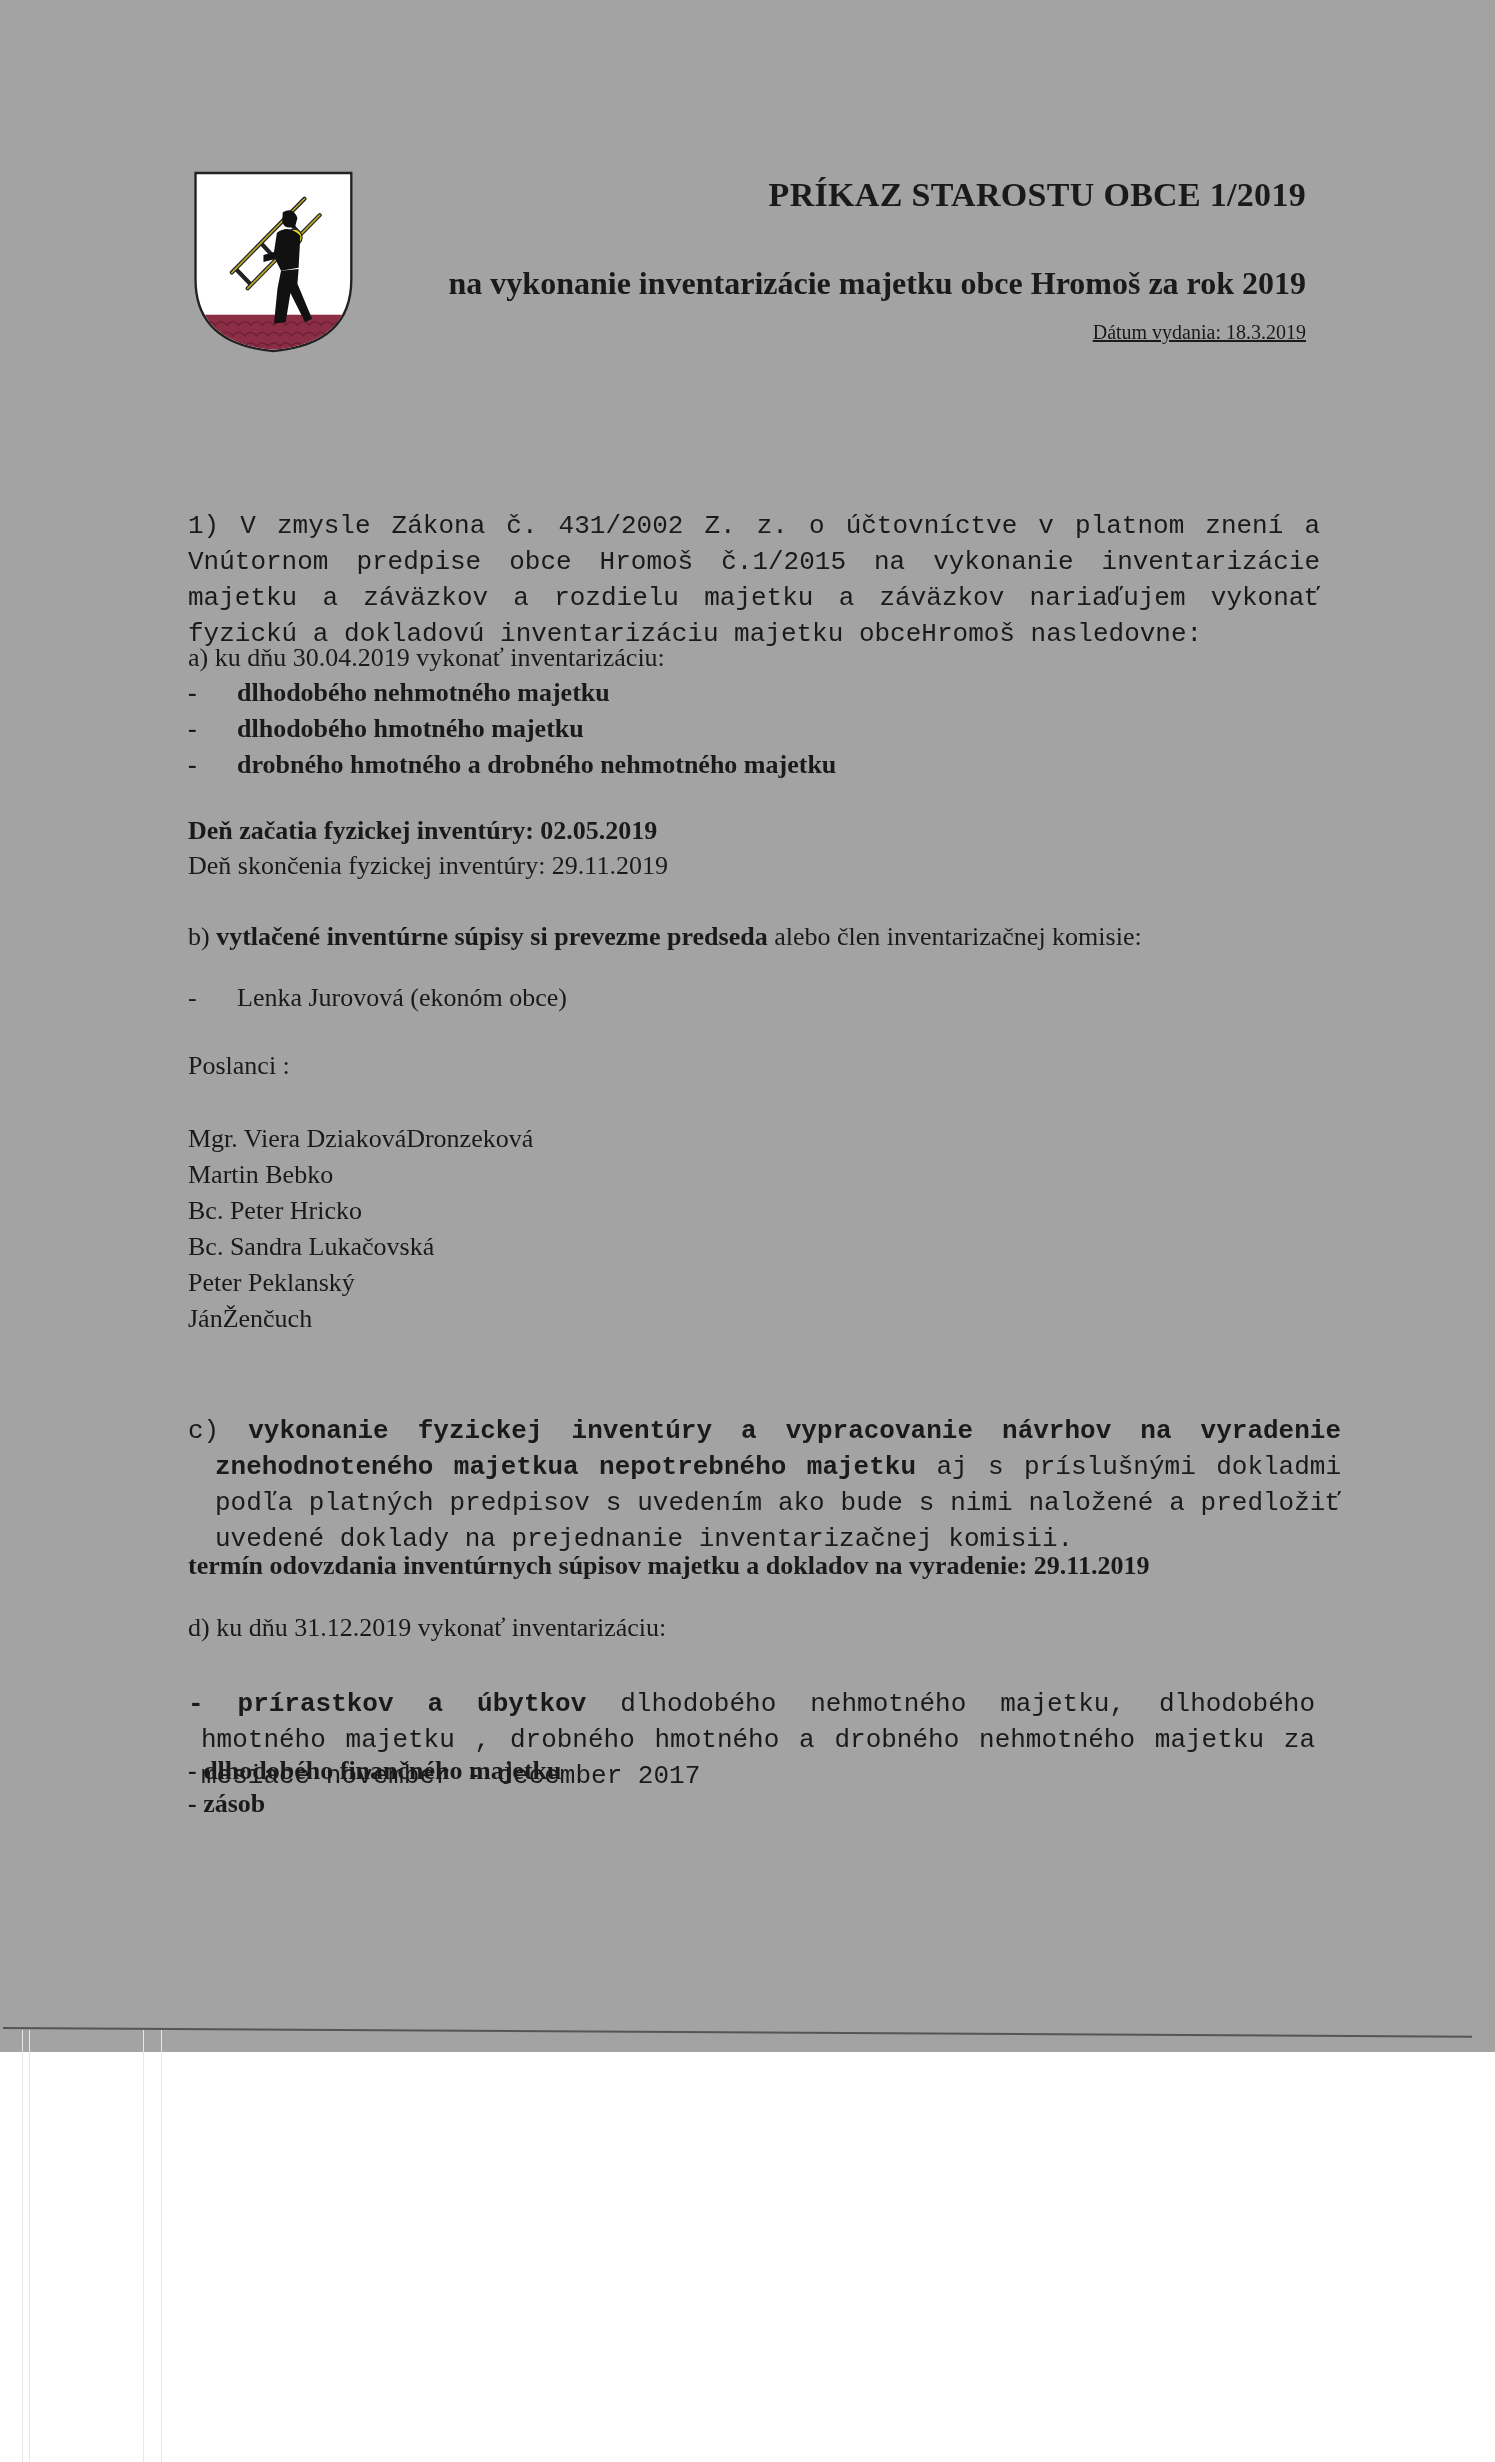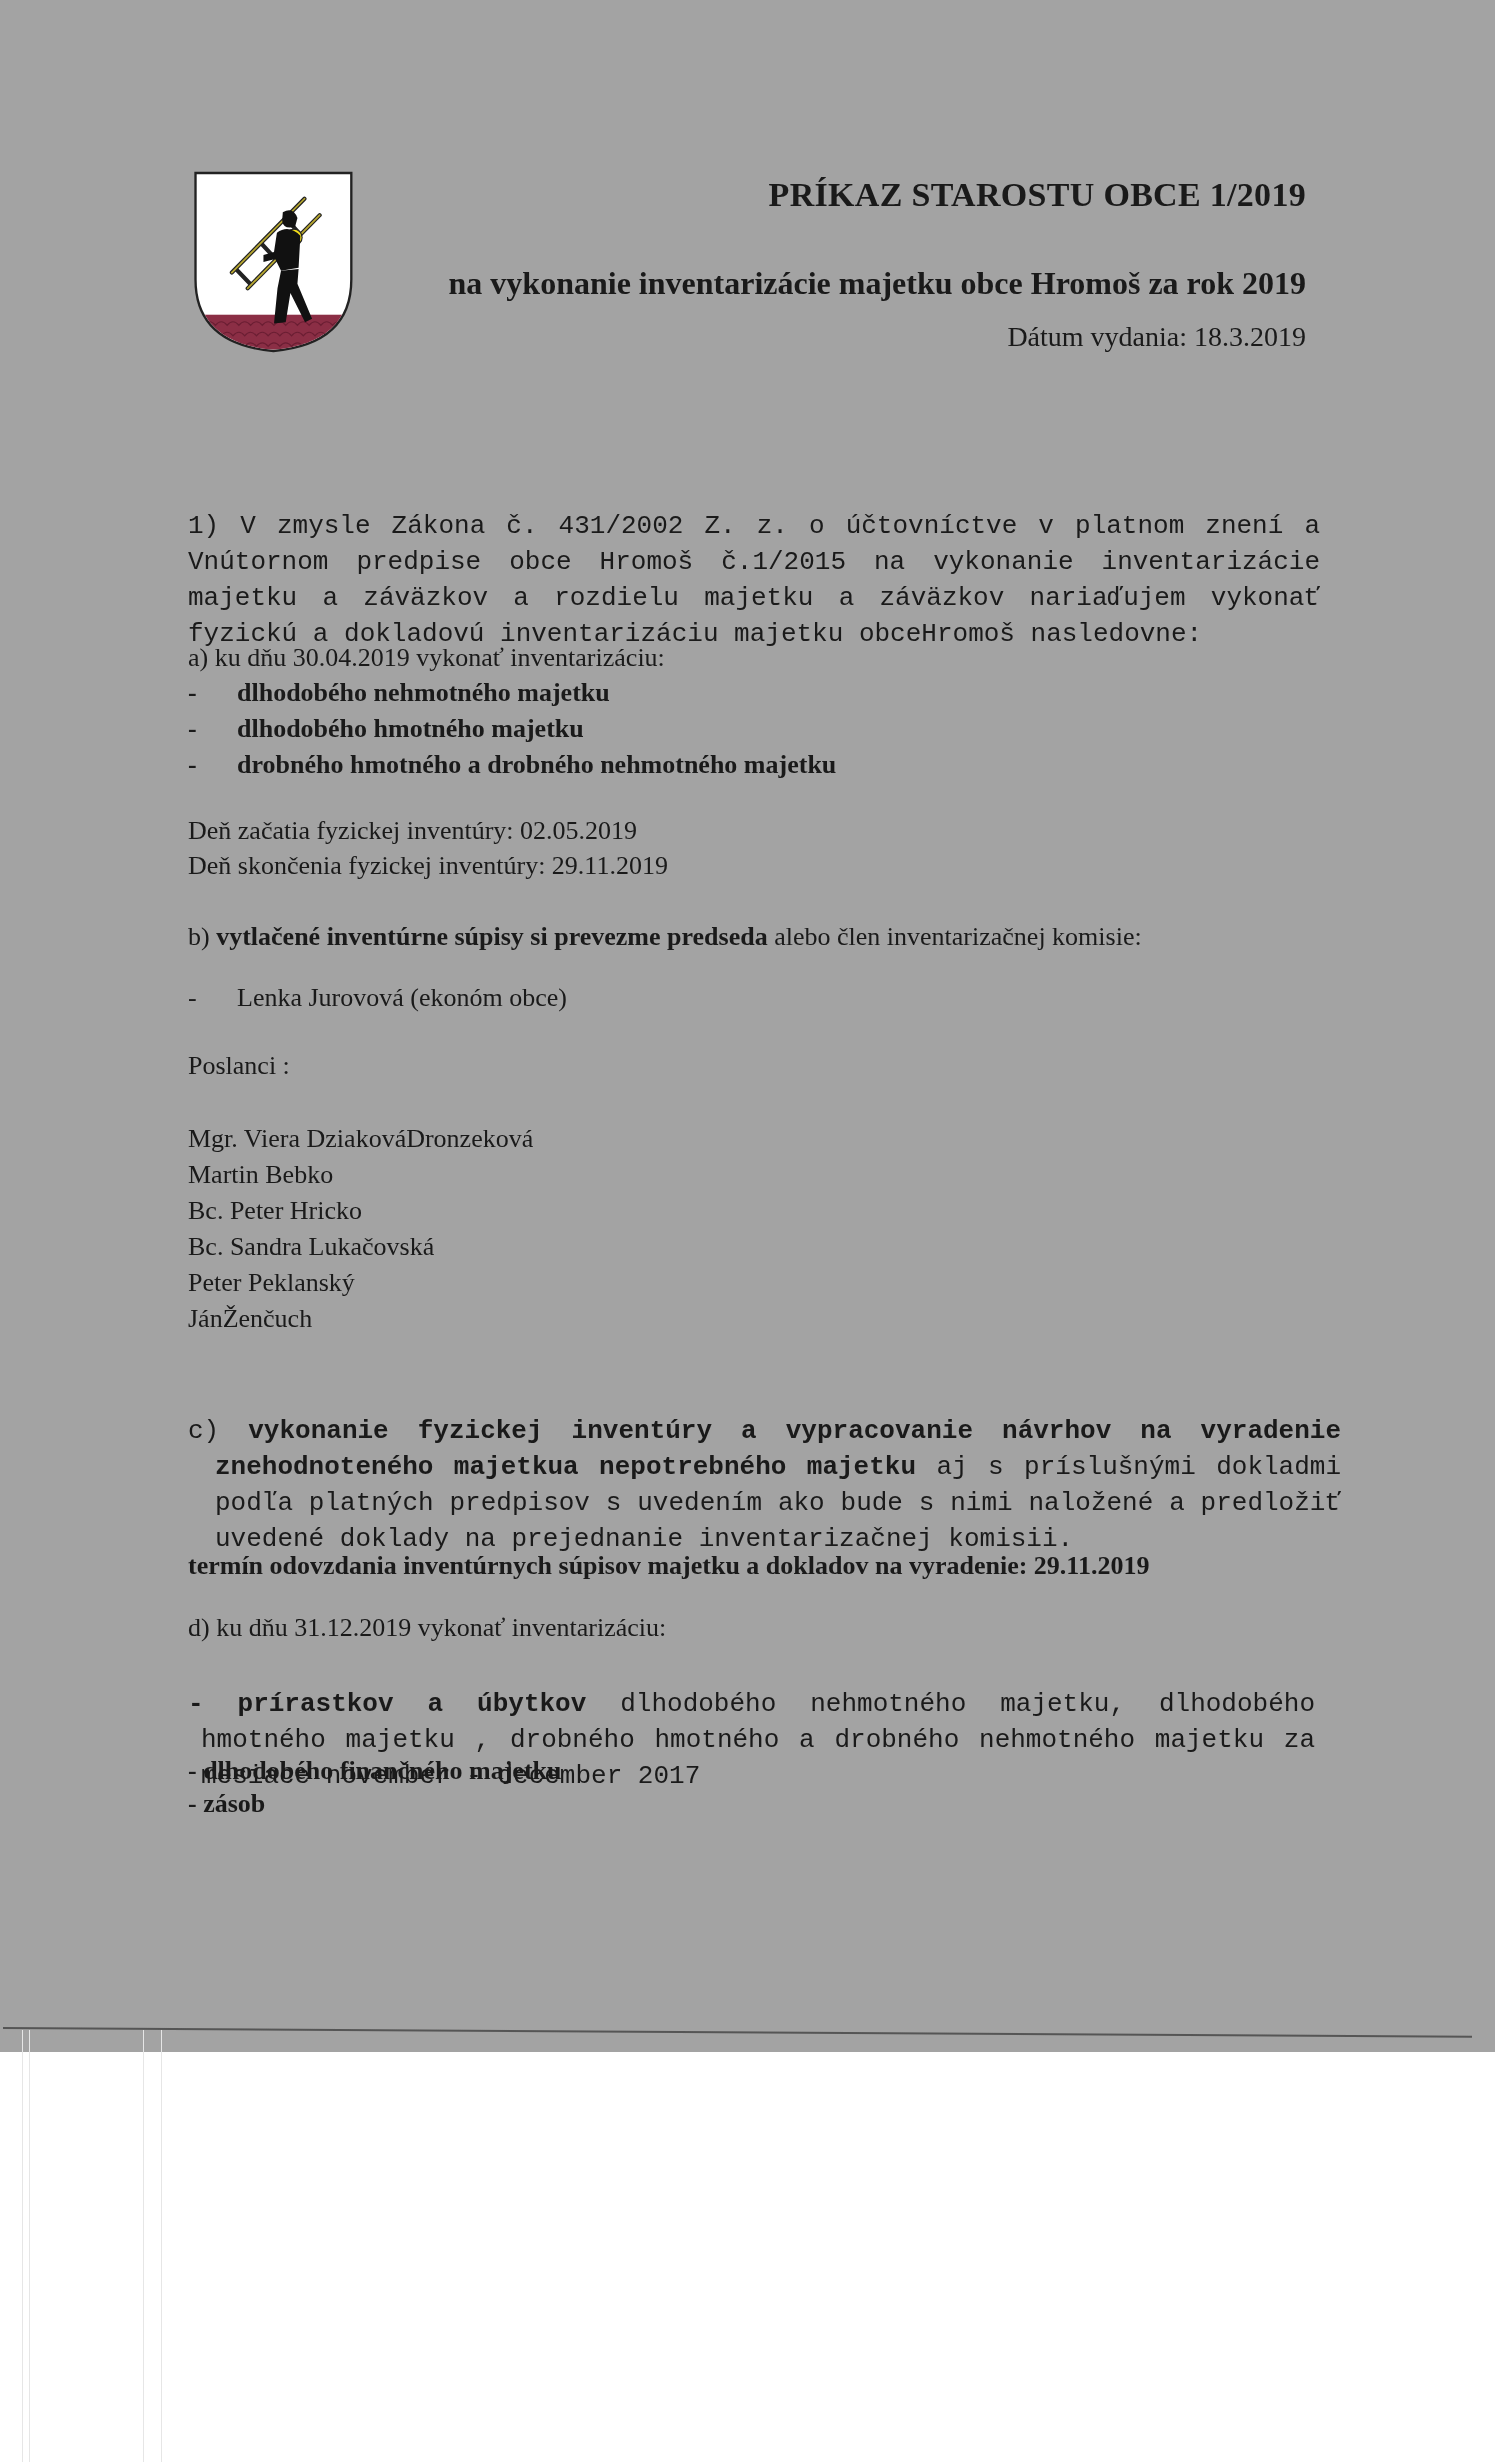--- a/index.html
+++ b/index.html
@@ -5,21 +5,21 @@
   html, body { margin: 0; padding: 0; }
   body {
     width: 1495px; height: 2462px; background: #ffffff; position: relative; overflow: hidden;
     font-family: "Liberation Serif", "DejaVu Serif", serif; color: #1a1a1a;
   }
   .page-area { position: absolute; left: 0; top: 0; width: 1495px; height: 2052px; background: #a3a3a3; }
   .abs { position: absolute; white-space: nowrap; }
   .crest { position: absolute; left: 192px; top: 168px; width: 164px; height: 188px; }
   .title1 { right: 189px; top: 176px; font-size: 34px; font-weight: bold; letter-spacing: 0.3px; }
   .title2 { right: 189px; top: 265px; font-size: 32px; font-weight: bold; }
-  .date { right: 189px; top: 321px; font-size: 28px; }
+  .date { right: 189px; top: 321px; font-size: 20px; text-decoration: underline; }
   .body-text { font-size: 26px; line-height: 36px; }
   .justify { white-space: normal; text-align: justify; text-align-last: left; width: 1132px; font-family: Liberation Mono, monospace; }
   .bold { font-weight: bold; }
   .dash-item { display: flex; }
   .dash-item .dash { width: 49px; flex: none; }
   .bottom-rule {
     position: absolute; left: 2.9px; top: 2027px; width: 1469px; height: 2.3px; background: #555;
     transform: rotate(0.34deg); transform-origin: left center;
   }
   .vline { position: absolute; width: 0.6px; background: #e6e6e6; top: 2030px; bottom: 0; }
@@ -75,21 +75,21 @@
       </div>
     <div class="dash-item">
         <span class="dash">-</span>
         <span>dlhodobého hmotného majetku</span>
       </div>
     <div class="dash-item">
         <span class="dash">-</span>
         <span>drobného hmotného a drobného nehmotného majetku</span>
       </div>
   </div>
-  <div class="abs body-text" style="left:188px; top:813px;">Deň začatia fyzickej inventúry: 02.05.2019</div>
+  <div class="abs body-text" style="left:188px; top:813px;font-weight:bold;">Deň začatia fyzickej inventúry: 02.05.2019</div>
   <div class="abs body-text" style="left:188px; top:848px;">Deň skončenia fyzickej inventúry: 29.11.2019</div>
 
   <div class="abs body-text" style="left:188px; top:919px;">
     <span>b) </span><span class="bold">vytlačené inventúrne súpisy si prevezme predseda</span><span> alebo člen inventarizačnej komisie:</span>
   </div>
   <div class="abs body-text dash-item" style="left:188px; top:980px;">
     <span class="dash">-</span>
       <span>Lenka Jurovová (ekonóm obce)</span>
   </div>
   <div class="abs body-text" style="left:188px; top:1048px;">Poslanci :</div>

